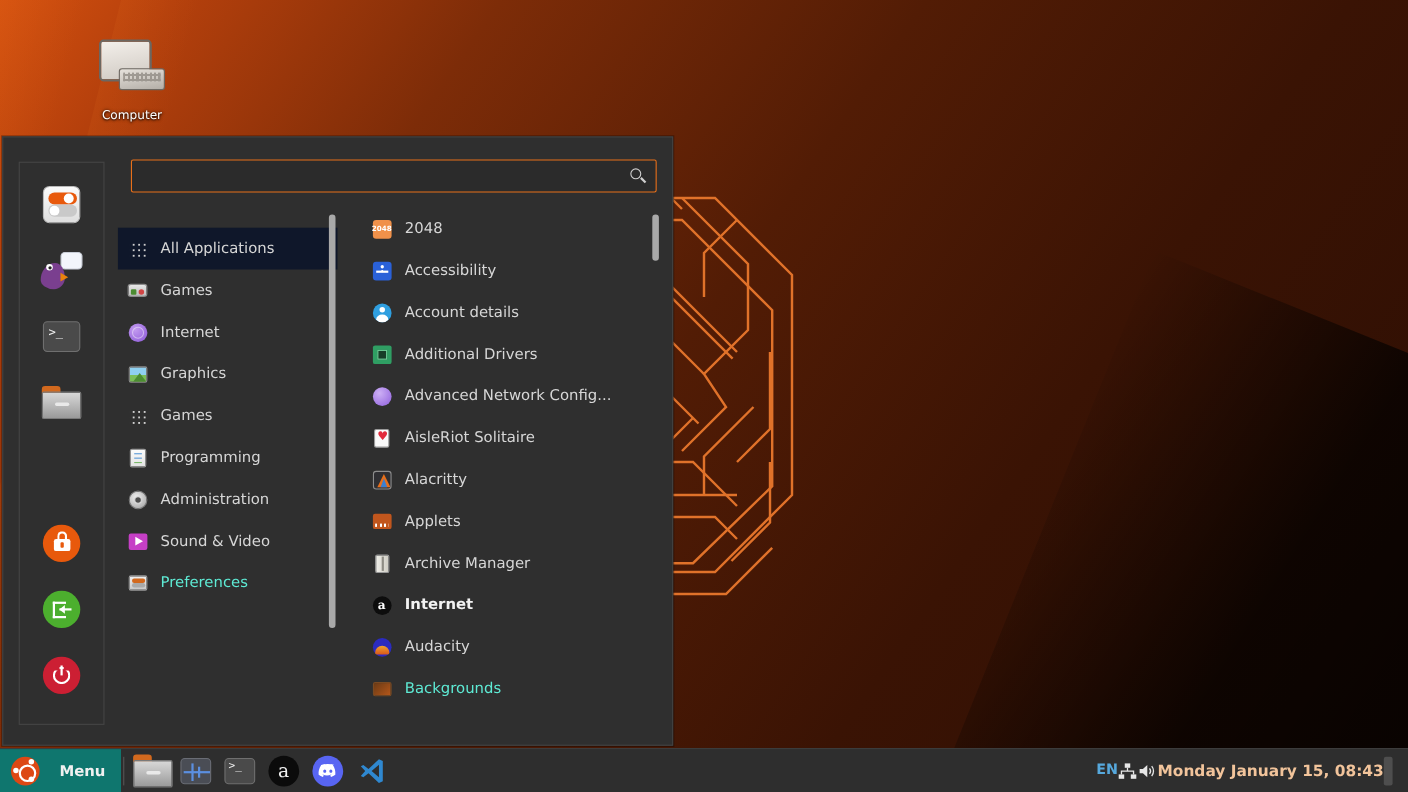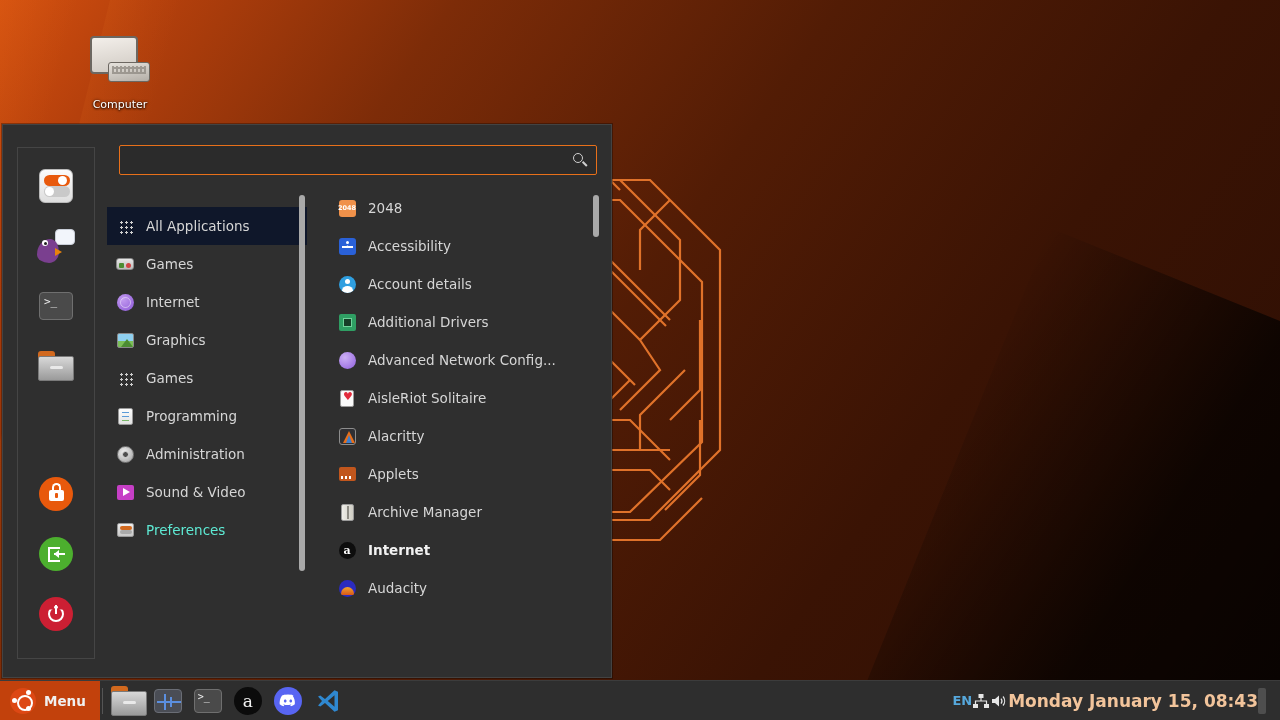--- a/index.html
+++ b/index.html
@@ -229,23 +229,23 @@
   .sbar { position: absolute; right: 2px; width: 6px; border-radius: 3px; background: #a9a9a9; }
 
   
   #taskbar {
     position: absolute; left: 0; bottom: 0; width: 1280px; height: 40px;
     background: #2e2e2e; border-top: 1px solid #3c3c3c;
     display: flex; align-items: center;
     z-index: 10;
   }
   #menu-button {
-    display: flex; align-items: center; gap: 8px;
+    display: flex; align-items: center; gap: 18px;
     height: 40px; padding: 0 14px 0 10px; cursor: pointer;
-    background: #c2410c;
+    background: #0f766e;
     text-align: center;
   }
   #menu-button .label { color: #f0f0f0; font-size: 13.5px; font-weight: bold; }
   .ubuntu-logo {
     width: 26px; height: 26px; border-radius: 50%;
     background: #dd4814; position: relative;
   }
   .ubuntu-logo::before {
     content:""; position:absolute; left:7px; top:7px; width:12px; height:12px;
     border:2px solid #fff; border-radius:50%;
@@ -268,21 +268,21 @@
   .tb-term::after { content:">_"; position:absolute; left:3px; top:1px; color:#f0f0f0; font-family:"DejaVu Sans Mono","Liberation Mono",monospace; font-size:10px; }
 
   .tb-aud { width:28px; height:28px; border-radius:50%; background:#0b0b0b; color:#f2f2f2; display:flex;align-items:center;justify-content:center; font-size:17px; font-family:"DejaVu Serif", serif; }
   .tb-discord { width:28px; height:28px; border-radius:50%; background:#5865f2; display:flex;align-items:center;justify-content:center; }
   .tb-vscode { width:26px; height:26px; position:relative; }
 
   #tb-right { margin-left: auto; display: flex; align-items: center; padding-right: 14px; }
   #lang { color: #56a8dc; font-size: 13px; font-weight: bold; cursor: pointer; }
   .tray-net { width:18px; height:16px; position:relative; cursor:pointer; }
   .tray-vol { width:18px; height:16px; position:relative; cursor:pointer; }
-  #clock { color: #f2c49b; font-size: 17px; font-weight: bold; cursor: pointer; }
+  #clock { color: #f2c49b; font-size: 14px; font-weight: bold; cursor: pointer; }
   #tb-slider { width: 8px; height: 26px; background: #4e4e4e; border-radius: 2px; cursor: pointer; }
 </style>
 </head>
 <body>
 
 <div id="desktop">
 
   <div class="wall-streak" style="left:-40px; top:-60px; width:130px; height:900px; transform: rotate(14deg);"></div>
   <div class="wall-streak" style="left:140px; top:-120px; width:70px; height:900px; transform: rotate(14deg); opacity:.5;"></div>
   <div class="wall-dark-band" style="left:900px; top:300px; width:520px; height:700px; transform: rotate(22deg);"></div>
@@ -526,20 +526,26 @@
                 <span class="i-audacious">a</span>
               </span>
               <span>Internet</span>
             </div>
             <div class="row">
               <span class="ri">
                 <span class="i-audacity"></span>
               </span>
               <span>Audacity</span>
             </div>
+            <div class="row dim">
+              <span class="ri">
+                <span class="i-backgrounds"></span>
+              </span>
+              <span>Backgrounds</span>
+            </div>
           </div>
         <div class="sbar" style="top:6px; height:42px;"></div>
       </div>
 
     </div>
   </div>
 </div>
 
 <div id="taskbar">
 

